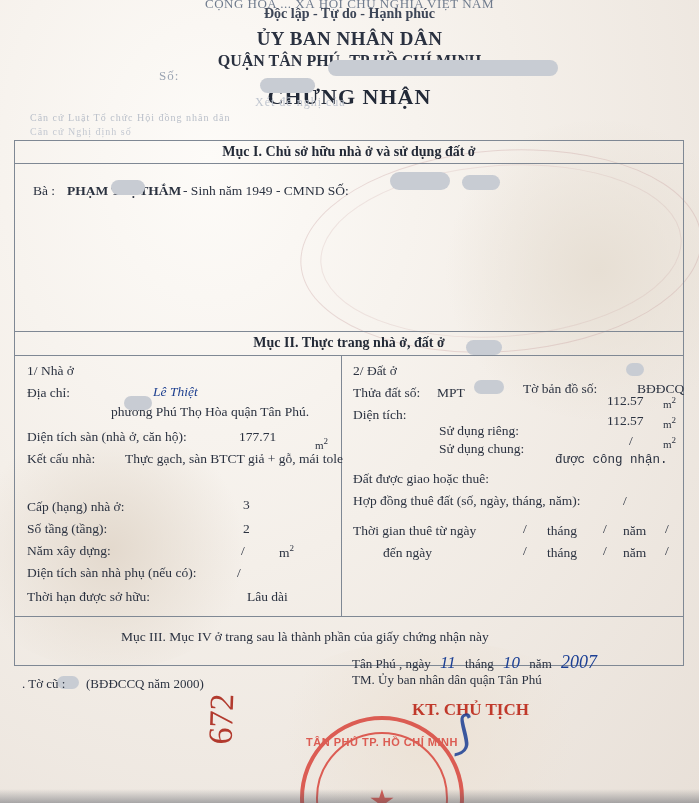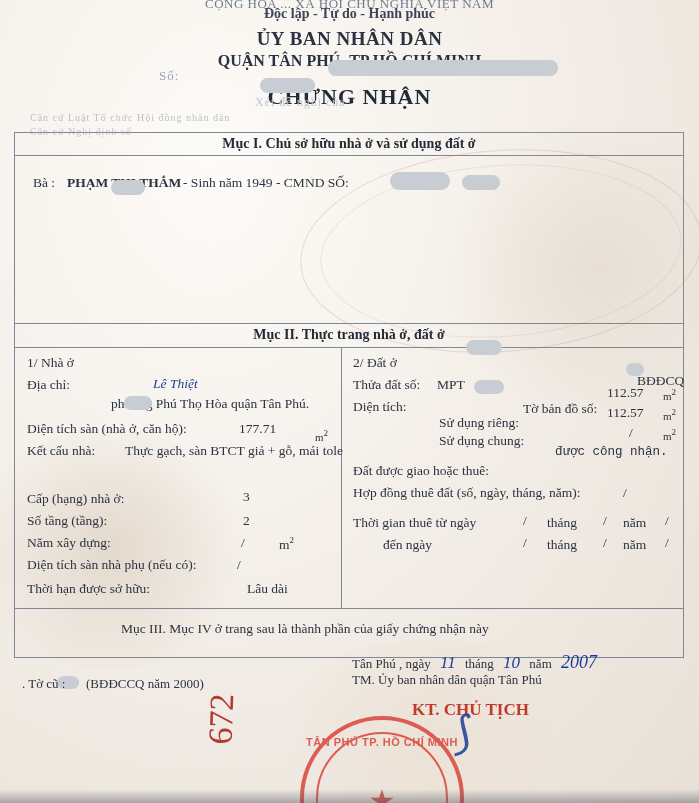--- a/index.html
+++ b/index.html
@@ -62,21 +62,21 @@
   .r4{left:462px;top:175px;width:38px;height:15px;border-radius:8px;}
   .r5{left:111px;top:180px;width:34px;height:15px;border-radius:8px;}
   .r6{left:466px;top:340px;width:36px;height:15px;border-radius:8px;}
   .r7{left:626px;top:363px;width:18px;height:13px;border-radius:7px;}
   .r8{left:474px;top:380px;width:30px;height:14px;border-radius:7px;}
   .r9{left:124px;top:396px;width:28px;height:14px;border-radius:7px;}
   .r10{left:57px;top:676px;width:22px;height:13px;border-radius:7px;}
 
   
   #frame{
-    position:absolute;left:14px;top:132px;width:668px;height:524px;
+    position:absolute;left:14px;top:140px;width:668px;height:524px;
     border:1px solid #7f8894;
   }
   .vline{position:absolute;background:#7f8894;}
   .hline{position:absolute;background:#7f8894;}
 
   .sect-title{
     position:absolute;width:100%;text-align:center;font-weight:700;font-size:14px;color:#242b38;
   }
 
   
@@ -187,21 +187,21 @@
     <div class="f" style="left:226px;top:402px;">/</div>
     <div class="f" style="left:264px;top:402px;"><span>m</span><span class="sup">2</span></div>
     <div class="f" style="left:12px;top:424px;">Diện tích sàn nhà phụ (nếu có):</div>
     <div class="f" style="left:222px;top:424px;">/</div>
     <div class="f" style="left:12px;top:448px;">Thời hạn được sở hữu:</div>
     <div class="f" style="left:232px;top:448px;">Lâu dài</div>
 
     <div class="f" style="left:338px;top:222px;">2/ Đất ở</div>
     <div class="f" style="left:338px;top:244px;">Thửa đất số:</div>
     <div class="f" style="left:422px;top:244px;">MPT</div>
-    <div class="f" style="left:508px;top:240px;margin-top:28px;">Tờ bản đồ số:</div>
+    <div class="f" style="left:508px;top:240px;">Tờ bản đồ số:</div>
     <div class="f" style="left:622px;top:240px;">BĐĐCQ</div>
     <div class="f" style="left:338px;top:266px;">Diện tích:</div>
     <div class="f" style="left:592px;top:252px;">112.57</div>
     <div class="f" style="left:648px;top:254px;font-size:11px;"><span>m</span><span class="sup">2</span></div>
     <div class="f" style="left:424px;top:282px;">Sử dụng riêng:</div>
     <div class="f" style="left:592px;top:272px;">112.57</div>
     <div class="f" style="left:648px;top:274px;font-size:11px;"><span>m</span><span class="sup">2</span></div>
     <div class="f" style="left:424px;top:300px;">Sử dụng chung:</div>
     <div class="f" style="left:614px;top:292px;">/</div>
     <div class="f" style="left:648px;top:294px;font-size:11px;"><span>m</span><span class="sup">2</span></div>

